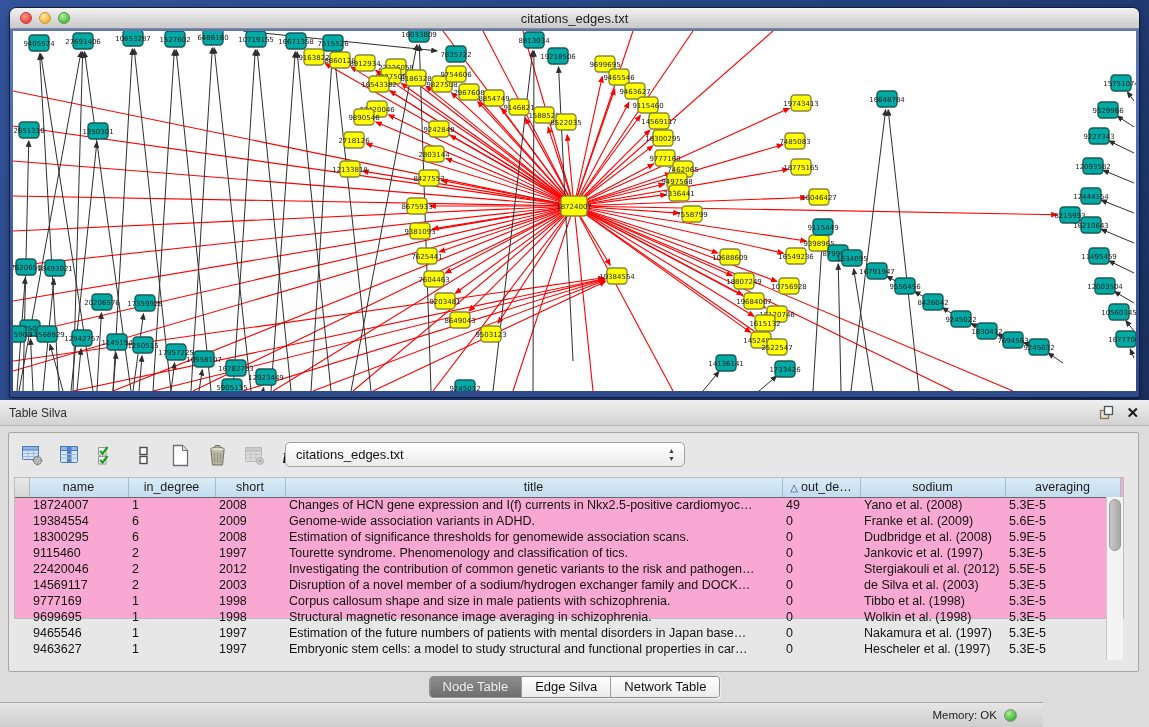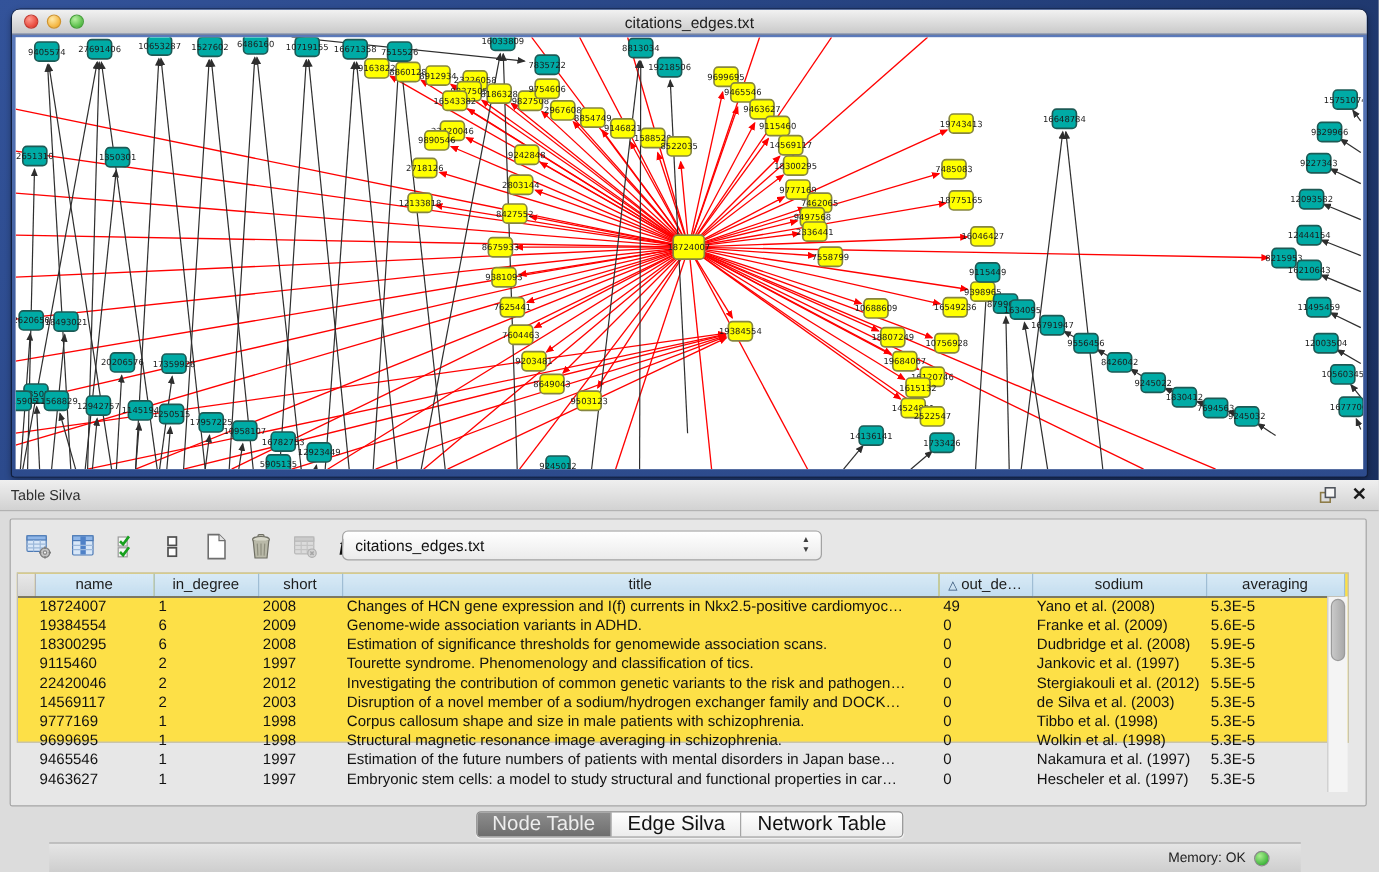--- a/index.html
+++ b/index.html
@@ -39,47 +39,47 @@
   .tbtn { width:26px; height:26px; display:flex; align-items:center; justify-content:center; background:transparent; border:none; }
   .fx { font-family:"Liberation Serif", serif; font-style:italic; font-size:15px; color:#111; }
   .fx small { font-size:10px; }
   .dropdown { position:absolute; left:276px; top:9px; width:400px; height:25px;
               background:linear-gradient(#ffffff,#ebebeb); border:1px solid #a3a3a3; border-radius:5px; }
   .dropdown .val { position:absolute; left:10px; top:0; line-height:24px; font-size:13px; color:#111; }
   .dd-arrows { position:absolute; right:9px; top:4px; display:flex; flex-direction:column; line-height:8px;
                font-size:7px; color:#3c3c3c; }
 
   
-  .tablewrap { position:absolute; left:5px; top:44px; width:1110px; height:142px; background:#fde047;
+  .tablewrap { position:absolute; left:5px; top:44px; width:1110px; height:142px; background:#f9a8d4;
                border:1px solid #bdbdbd; }
   table.grid { border-collapse:collapse; table-layout:fixed; width:1092px; font-size:12.5px; color:#111; }
   table.grid th { height:19px; background:linear-gradient(#d9eaf6,#c3ddef); font-weight:normal; color:#1c1c1c;
                   border-right:1px solid #9fbdd4; border-bottom:1px solid #666; text-align:center;
                   overflow:hidden; white-space:nowrap; }
   table.grid th.gut { background:linear-gradient(#e8e8e8,#d6d6d6); border-right:1px solid #b5b5b5; }
   table.grid td { height:16px; padding:0 4px; overflow:hidden; white-space:nowrap; border:none; }
   table.grid td.ctr { }
   .sortmark { font-size:10px; color:#2f4f73; margin-right:3px; }
   .vscroll { position:absolute; right:0; top:19px; width:17px; height:163px; background:#f4f4f4;
              border-left:1px solid #c9c9c9; }
   .thumb { position:absolute; left:2px; top:2px; width:12px; height:52px; border-radius:6px;
            background:linear-gradient(90deg,#c9c9c9,#a9a9a9); border:1px solid #9a9a9a; }
 
   
   .tabs { position:absolute; left:50%; top:676px; transform:translateX(-50%); display:flex;
           border:1px solid #8d8d8d; border-radius:4px; overflow:hidden;
           box-shadow:0 1px 1px rgba(255,255,255,.7); }
-  .tab { padding:2px 13px; font-size:17px; line-height:16px; background:linear-gradient(#ffffff,#ececec);
+  .tab { padding:2px 13px; font-size:13px; line-height:16px; background:linear-gradient(#ffffff,#ececec);
          color:#111; border-right:1px solid #9a9a9a; }
   .tab:last-child { border-right:none; }
   .tab.selected { background:linear-gradient(#8d8d8d,#6e6e6e); color:#ededed; }
 
   
   .statusbar { position:absolute; left:0; bottom:0; width:1043px; height:25px;
-               background:linear-gradient(#e5e5e5,#cecece); border-top:1px solid #ababab;margin-left:41px; }
+               background:linear-gradient(#e5e5e5,#cecece); border-top:1px solid #ababab; }
   .mem { position:absolute; right:46px; top:0; line-height:24px; font-size:11.5px; color:#222; }
   .led { position:absolute; right:26px; top:6px; width:13px; height:13px; border-radius:50%;
          background:radial-gradient(circle at 35% 30%,#a9ef8e,#3db33a 75%); border:1px solid #8a8a8a; }
 </style>
 </head>
 <body>
 
 <div class="desktop">
   <div class="net-window">
     <div class="titlebar">

